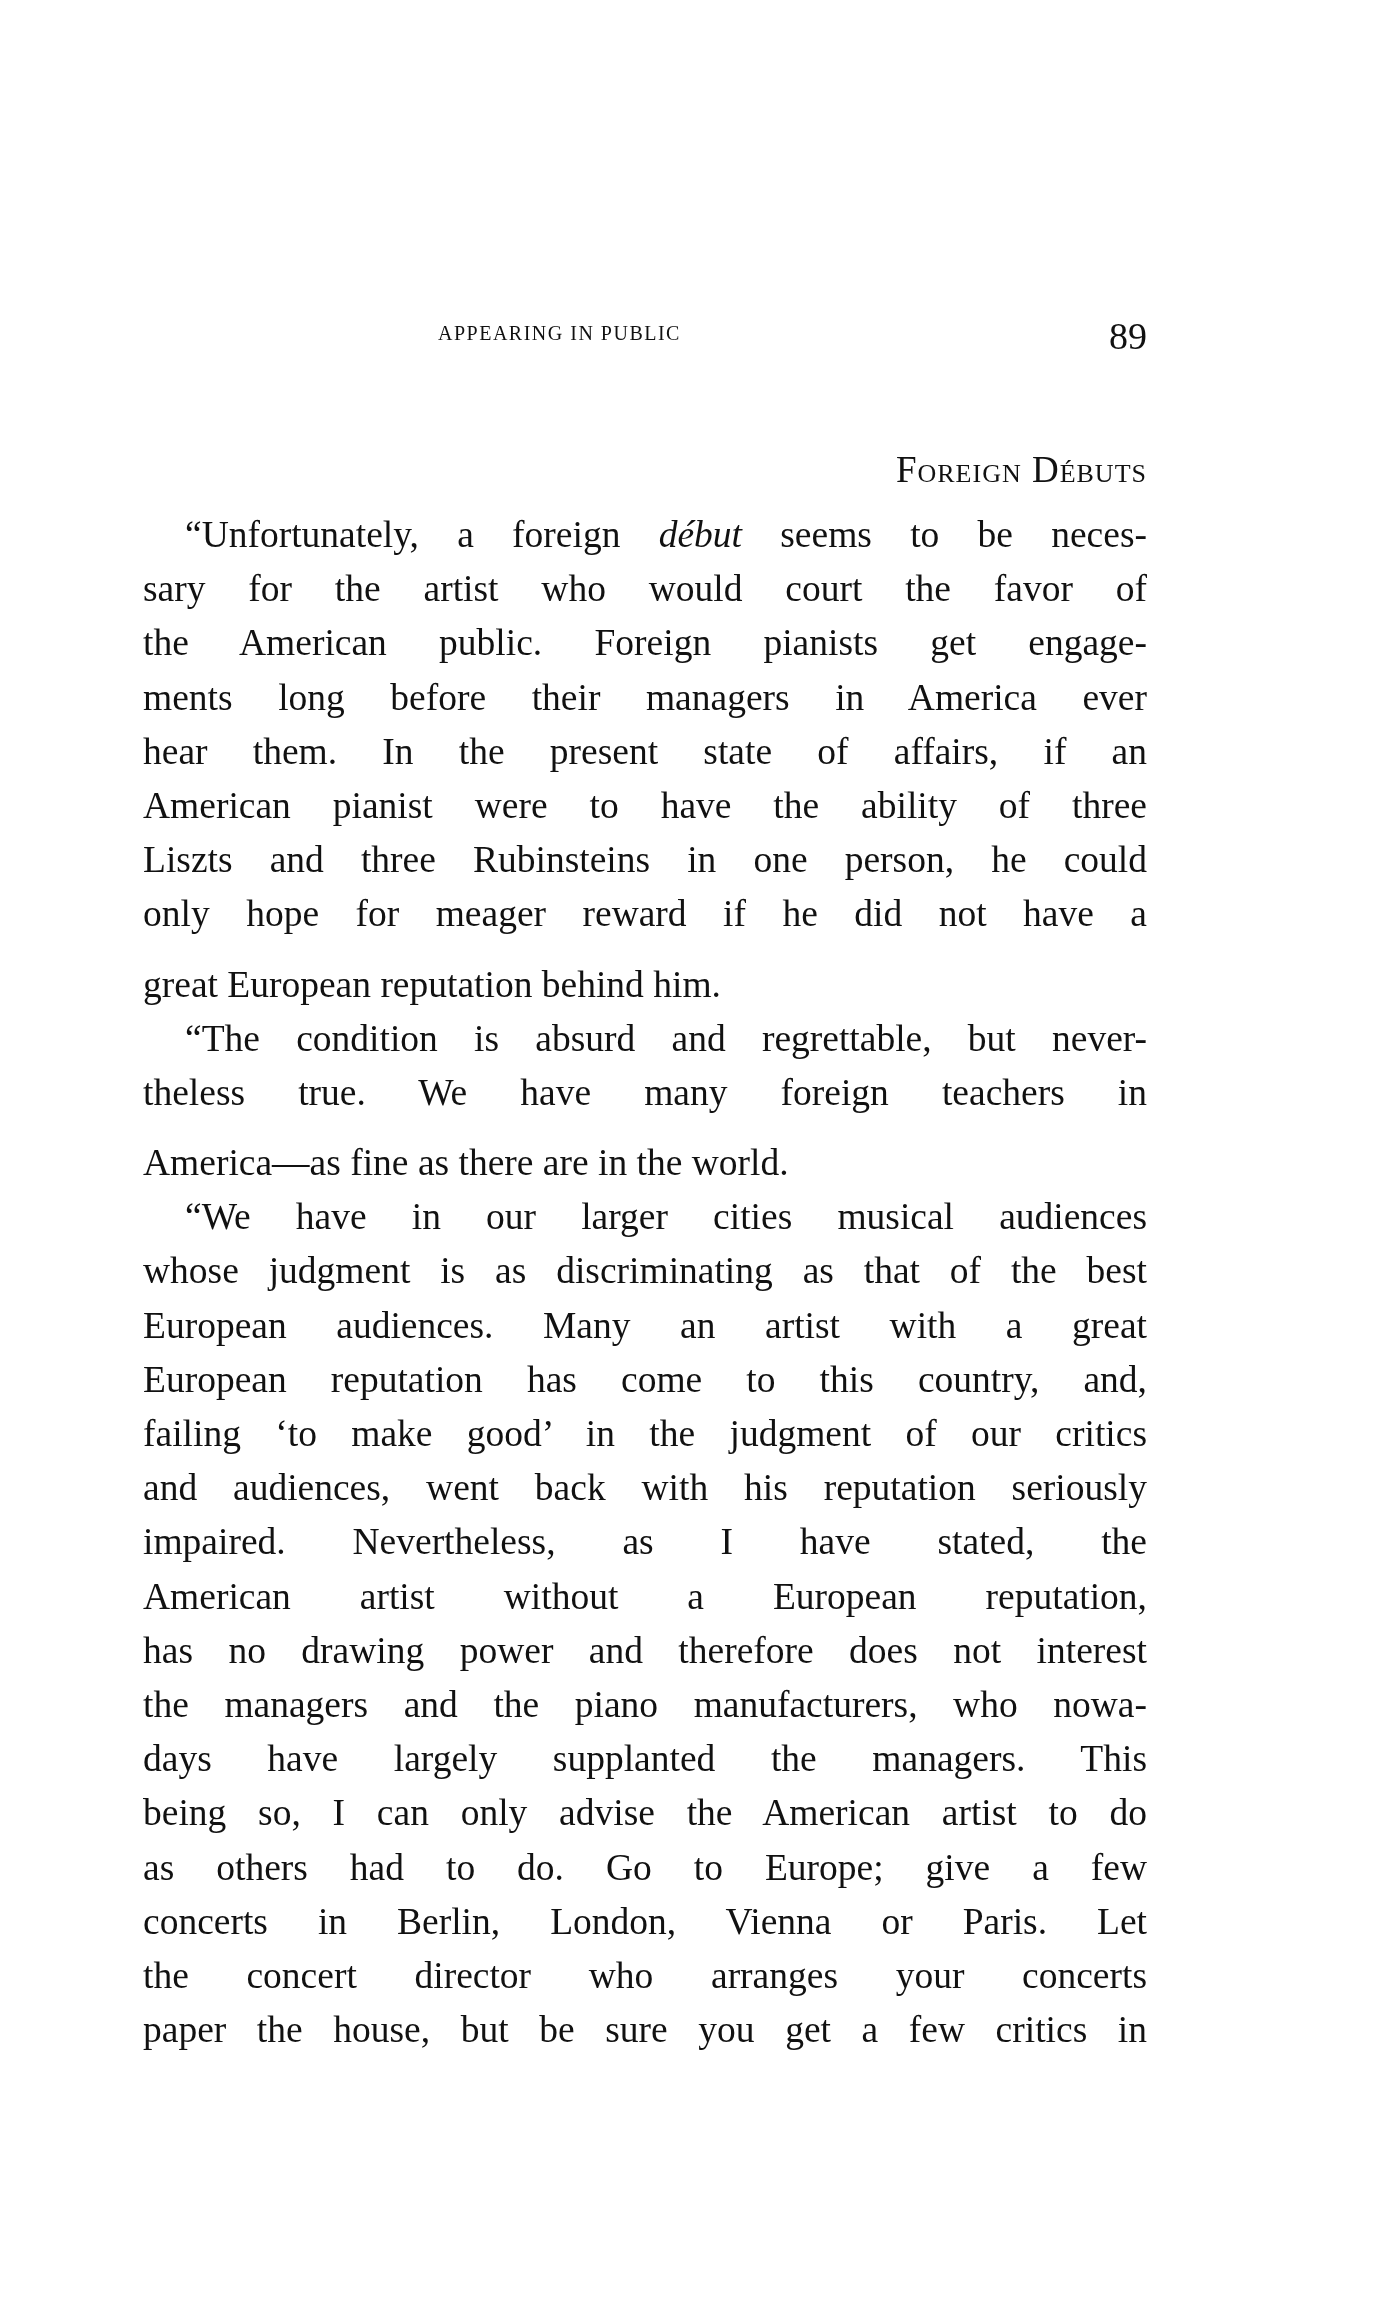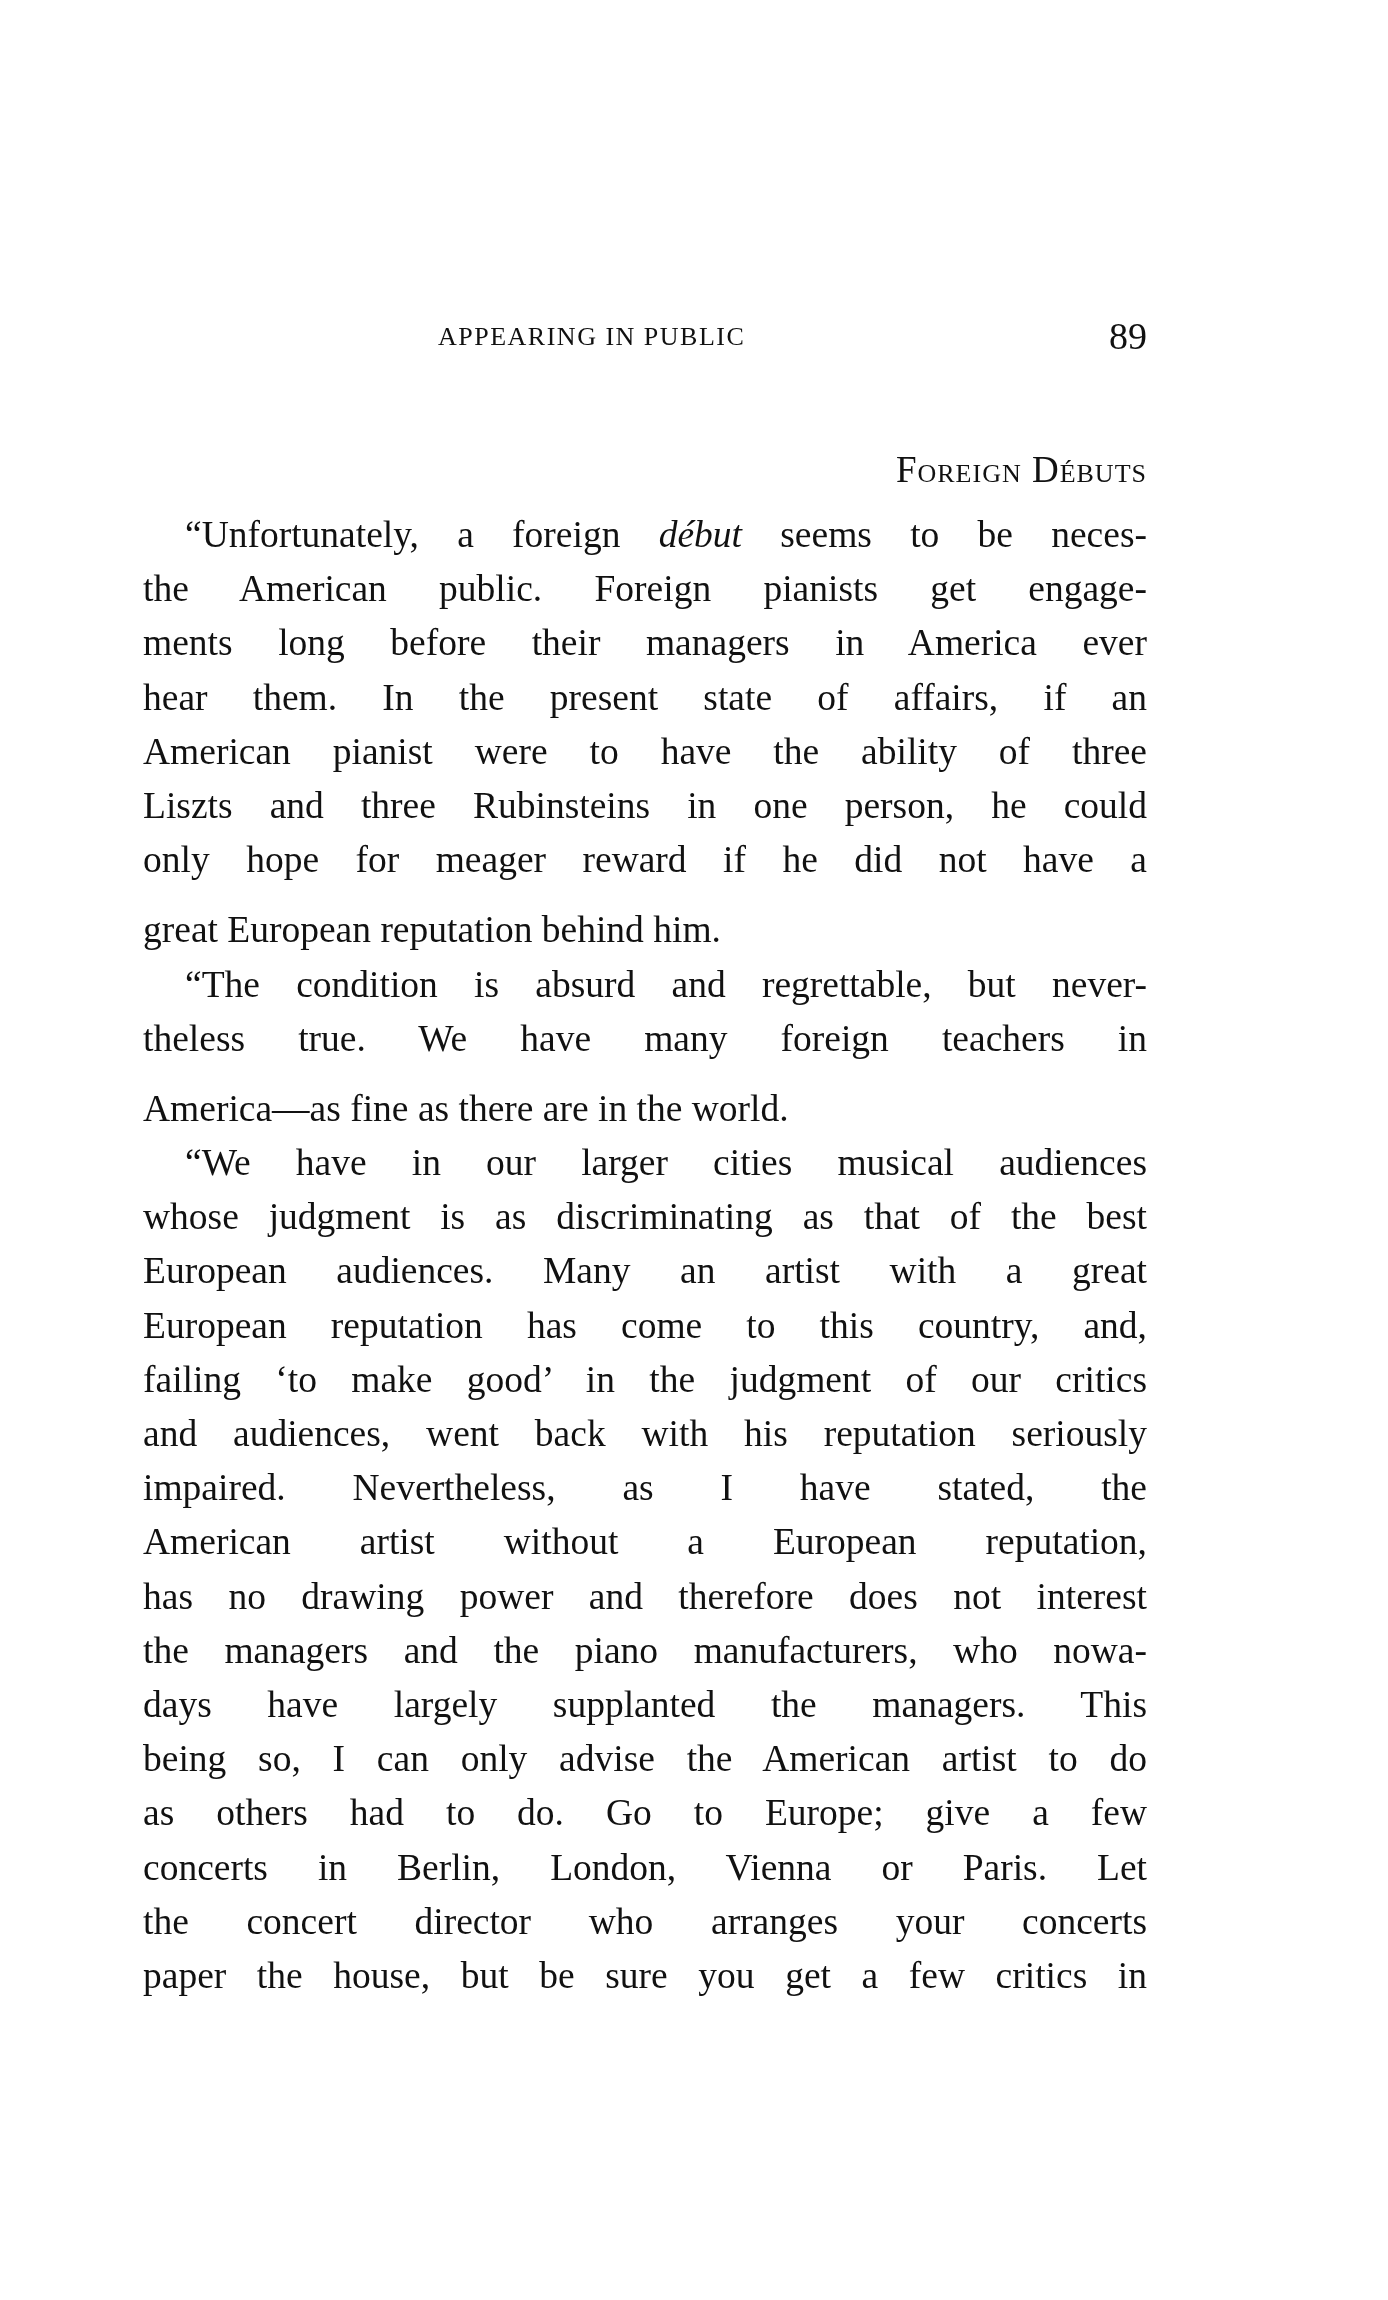--- a/index.html
+++ b/index.html
@@ -1,19 +1,19 @@
 <!DOCTYPE html>
 <html><head>
 <meta charset="utf-8">
 <style>
   html, body { margin:0; padding:0; background:#ffffff; }
   body { width:1388px; height:2300px; position:relative; overflow:hidden;
          font-family:"Liberation Serif","DejaVu Serif",serif; color:#111; }
   .running-head { position:absolute; top:318px; left:143px; width:1004px; height:40px; }
-  .running-title { position:absolute; left:295px; top:4px; font-size:26px; letter-spacing:1.5px; }
+  .running-title { position:absolute; left:295px; top:4px; font-size:20px; letter-spacing:1.5px; }
   .page-number { position:absolute; right:0; top:-4px; font-size:38px;text-align:center; }
   .section-title { position:absolute; top:448px; left:143px; width:1004px; text-align:right;
                    font-size:37px; font-variant:small-caps; letter-spacing:1px; }
   .body-text { position:absolute; top:508px; left:143px; width:1004px; font-size:37.5px; }
   .line { height:54.2px; line-height:54.2px; text-align:justify; text-align-last:justify; white-space:nowrap; overflow:visible; }
   .line.last { text-align-last:left; }
   .line.indent { padding-left:42px; }
   .line span { white-space:normal; }
   .line-inner { display:block; width:100%; white-space:normal; text-align:justify; text-align-last:justify; }
   .line.last .line-inner { text-align-last:left;margin-top:16px; }
@@ -25,20 +25,23 @@
   <span class="running-title">APPEARING IN PUBLIC</span>
   <span class="page-number">89</span>
 </div>
 
 <div class="section-title">Foreign Débuts</div>
 
 <div class="body-text">
 
   <div class="line indent">
       <span class="line-inner"><span>“Unfortunately, a foreign </span><i>début</i><span> seems to be neces-</span></span>
+    </div>
+  <div class="line">
+      <span class="line-inner">sary for the artist who would court the favor of</span>
     </div>
   <div class="line">
       <span class="line-inner">the American public. Foreign pianists get engage-</span>
     </div>
   <div class="line">
       <span class="line-inner">ments long before their managers in America ever</span>
     </div>
   <div class="line">
       <span class="line-inner">hear them. In the present state of affairs, if an</span>
     </div>

